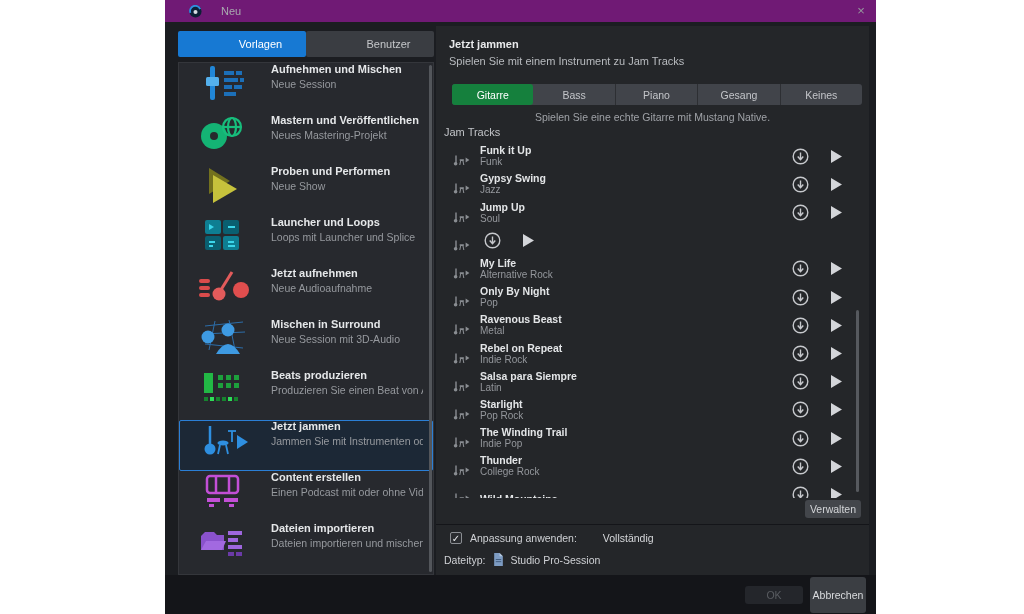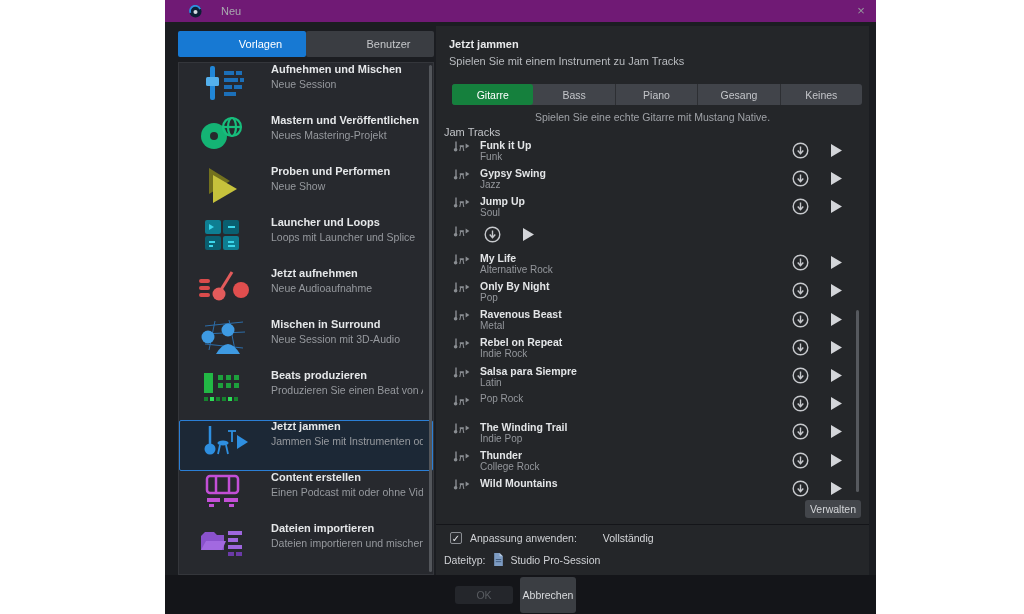--- a/index.html
+++ b/index.html
@@ -45,21 +45,21 @@
   .inst-bar { position:absolute; left:16px; top:58px; width:410px; height:21px;
     background:#41444a; border-radius:3px; display:flex; }
   .inst-tab { flex:1; border:none; background:none; font-size:10.5px; color:#c3c5c9;
     cursor:pointer; border-right:1px solid #2d2f33; }
   .inst-tab:last-child { border-right:none; }
   .inst-tab.sel { background:#15803d; color:#ffffff; border-radius:3px; border-right:none; }
   .inst-note { position:absolute; left:0; top:85px; width:433px; text-align:center;
     font-size:10.5px; color:#9fa2a7; }
   .tracks-label { position:absolute; left:8px; top:100px; font-size:11px; color:#c2c4c8; }
   .tracks { position:absolute; left:0; top:113px; width:418px; height:359px; overflow:hidden; }
-  .track-row { height:28.2px; display:flex; align-items:flex-start; padding:0 6px 0 16px; }
+  .track-row { height:28.2px; display:flex; align-items:flex-end; padding:0 6px 0 16px; }
   .track-icon { width:18px; flex:0 0 18px; margin-right:10px; opacity:.85; }
   .track-text { flex:1; min-width:0; }
   .track-name { font-size:10.5px; font-weight:bold; color:#e3e5e7; line-height:12px; }
   .track-genre { font-size:10px; color:#94979c; line-height:11px; }
   .icon-btn { background:none; border:none; cursor:pointer; padding:0; width:24px;
     height:22px; display:flex; align-items:center; justify-content:center; }
   .dl-btn { margin-right:12px; }
   .tracks-scroll { position:absolute; left:420px; top:284px; width:3px; height:182px;
     background:#56595e; border-radius:2px; }
   .manage-btn { position:absolute; left:369px; top:474px; width:56px; height:18px;
@@ -71,21 +71,21 @@
   .opt-row2 { position:absolute; left:8px; top:527px; display:flex; align-items:center; }
   .checkbox { width:12px; height:12px; border:1px solid #8b8e93; border-radius:2px;
     background:#2a2c30; color:#eceef0; font-size:10px; line-height:11px; text-align:center;
     cursor:pointer; margin-right:8px; }
   .opt-label { font-size:10.5px; color:#cfd1d5; }
   .opt-value { font-size:10.5px; color:#d6d8db; margin-left:26px; cursor:pointer; }
   .ft-icon { width:11px; height:13px; margin:0 6px 0 8px; }
   .ft-value { font-size:10.5px; color:#cfd1d5; cursor:pointer; }
   
   .footer { position:absolute; left:0; top:575px; width:711px; height:39px;
-    background:#141519; display:flex; justify-content:center; align-items:center;
+    background:#141519; display:flex; justify-content:flex-end; align-items:center;
     gap:7px; padding-right:10px; }
   .btn-ok { width:58px; height:18px; background:#24262b; border:none; border-radius:3px;
     color:#595c61; font-size:10.5px; }
   .btn-cancel { width:56px; height:36px; background:#3b3e43; border:none; border-radius:3px;
     color:#d9dbde; font-size:10.5px; cursor:pointer; }
 </style>
 </head>
 <body>
 
 <div class="dialog">
@@ -556,20 +556,21 @@
         <div class="track-row">
           <svg class="track-icon" viewBox="0 0 18 14">
             <line x1="4" y1="2.5" x2="4" y2="10" stroke="#9ca0a5" stroke-width="1.4"></line>
             <circle cx="3.6" cy="10.8" r="1.8" fill="#9ca0a5"></circle>
             <rect x="7.5" y="6.2" width="4.6" height="1.7" rx="0.8" fill="#9ca0a5"></rect>
             <line x1="8.6" y1="8" x2="7.8" y2="12" stroke="#9ca0a5" stroke-width="1.1"></line>
             <line x1="11" y1="8" x2="11.8" y2="12" stroke="#9ca0a5" stroke-width="1.1"></line>
             <path d="M13.6 4.6 L17.4 7 L13.6 9.4 Z" fill="#9ca0a5"></path>
           </svg>
           <div class="track-text">
+            <div class="track-name">Starlight</div>
             <div class="track-genre">Pop Rock</div>
           </div>
           <button class="icon-btn dl-btn">
             <svg width="17" height="17" viewBox="0 0 17 17">
               <circle cx="8.5" cy="8.5" r="7.3" fill="none" stroke="#c7c9cd" stroke-width="1.4"></circle>
               <line x1="8.5" y1="4.5" x2="8.5" y2="11" stroke="#c7c9cd" stroke-width="1.4"></line>
               <polyline points="5.7,8.6 8.5,11.6 11.3,8.6" fill="none" stroke="#c7c9cd" stroke-width="1.4"></polyline>
             </svg>
           </button>
           <button class="icon-btn">

